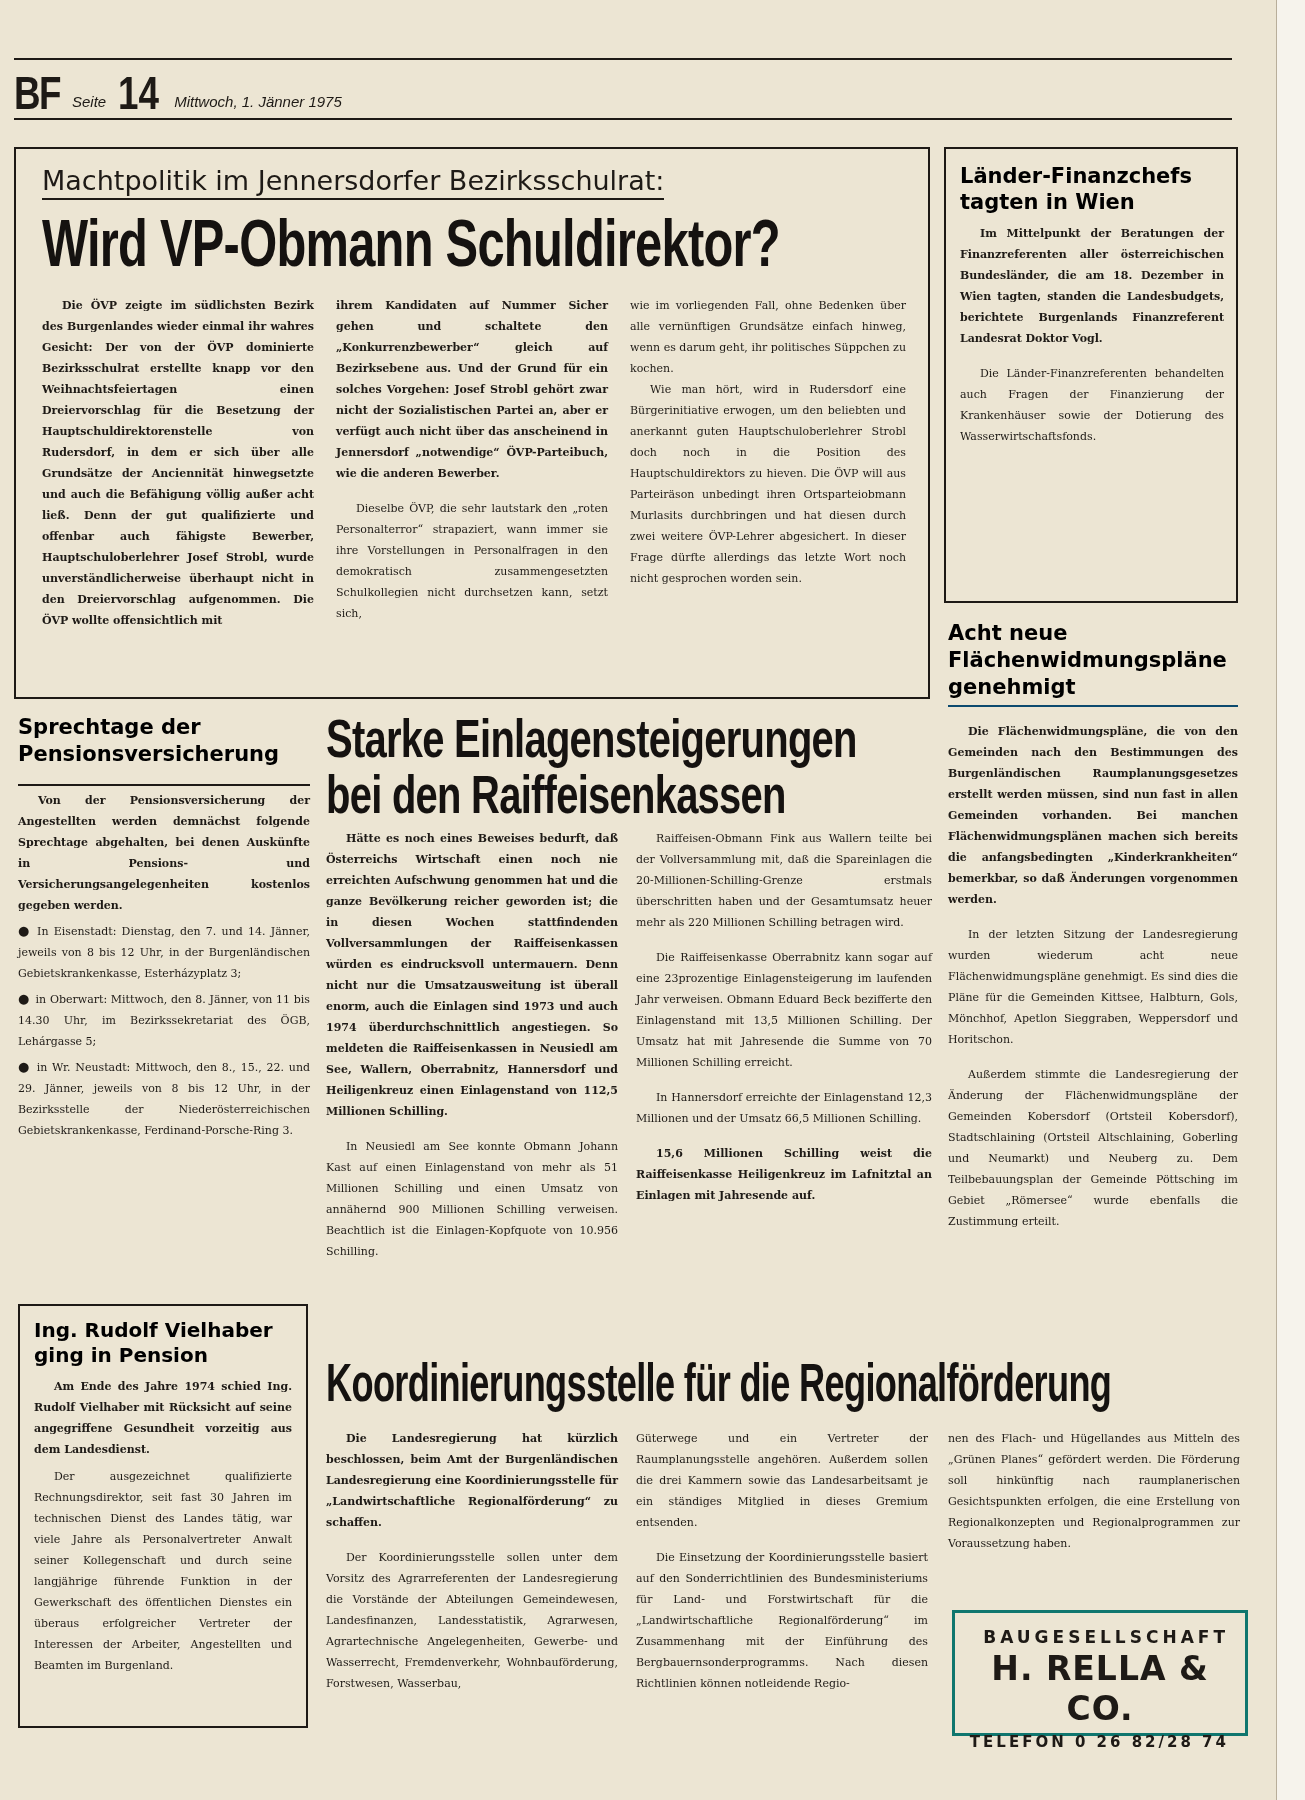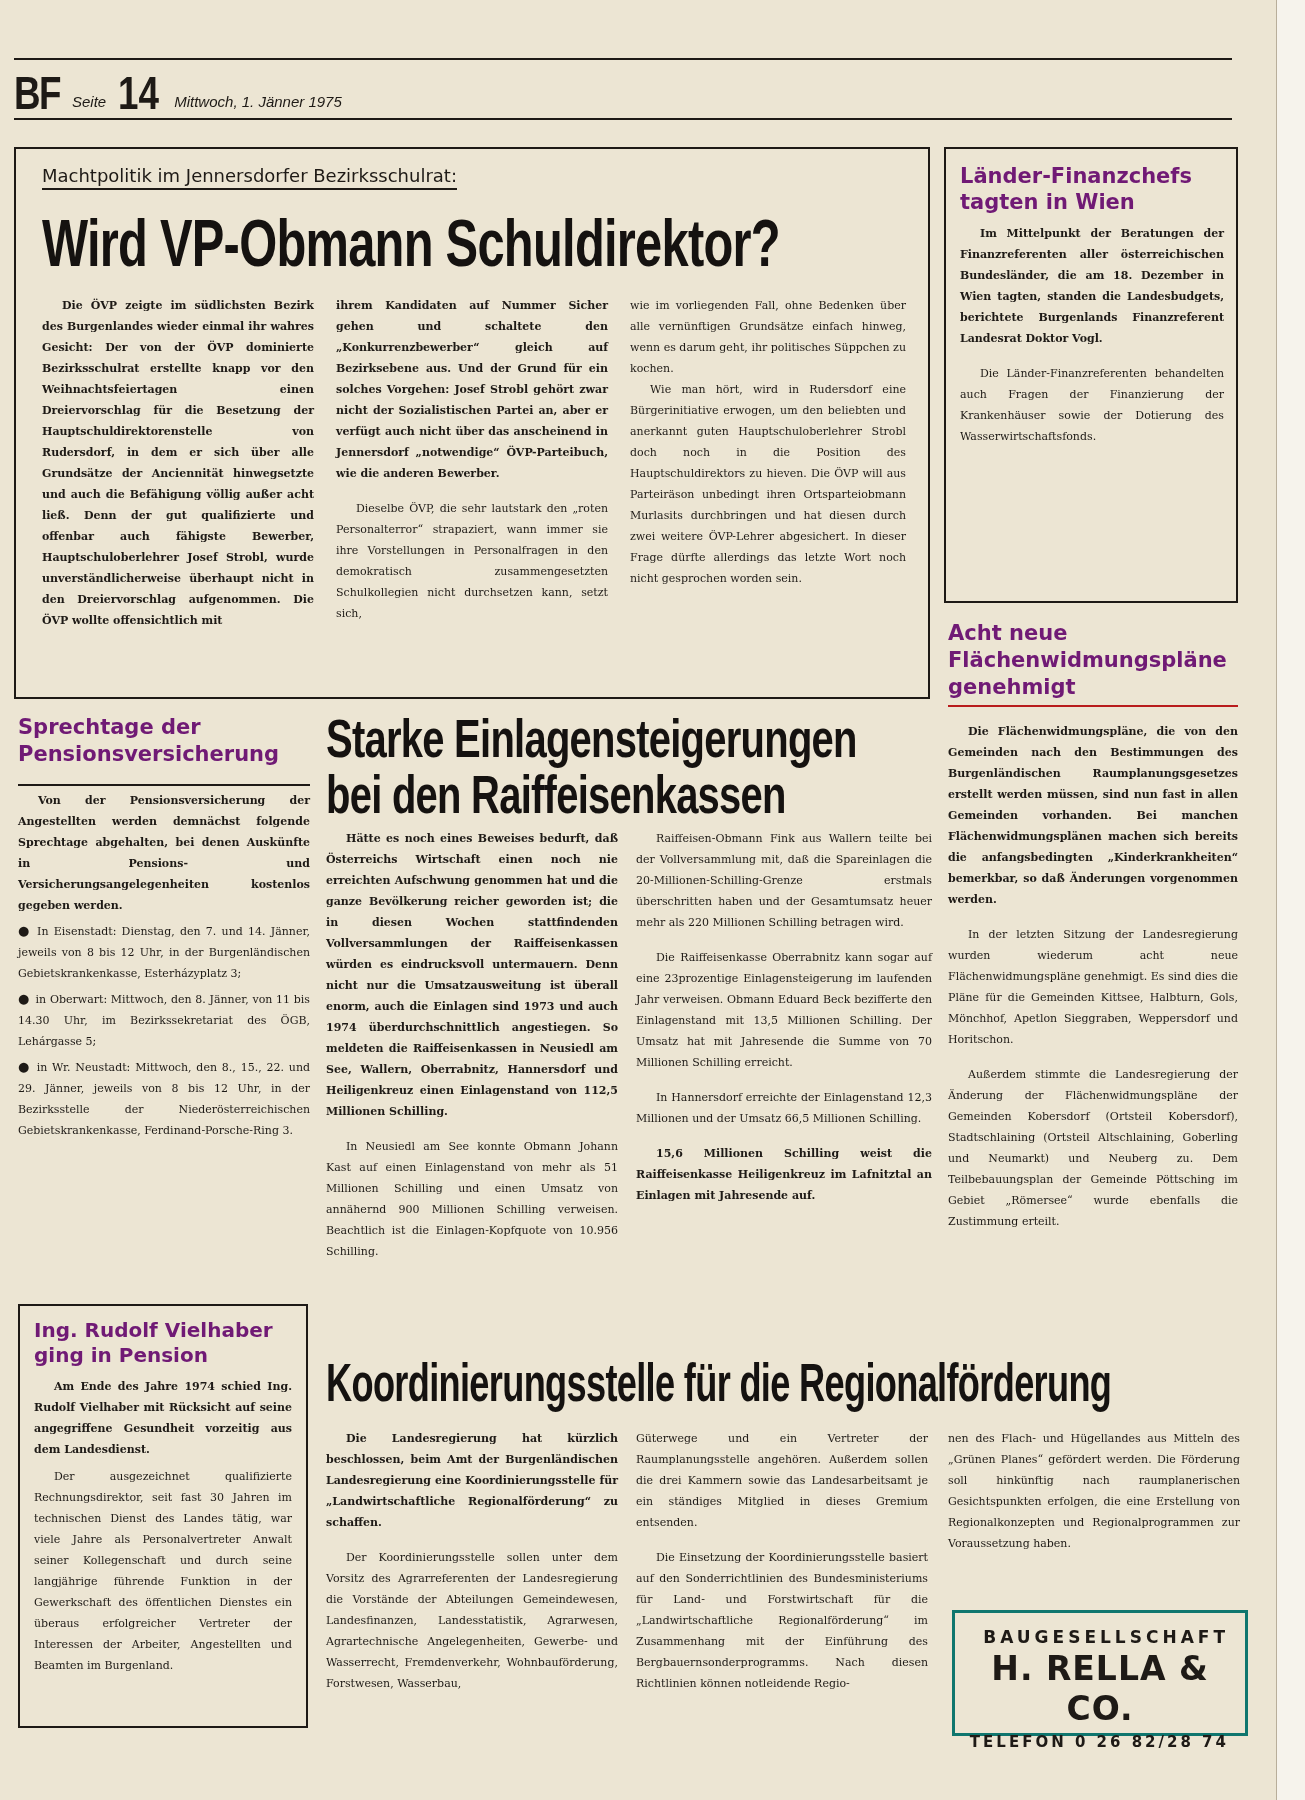--- a/index.html
+++ b/index.html
@@ -12,23 +12,23 @@
   .page-edge { position:absolute; right:0; top:0; width:28px; height:1800px; background:#f6f3ec; border-left:1px solid #b8ae9a; }
   .abs { position:absolute; }
   .rule { position:absolute; background:#1e1a16; }
   .masthead { position:absolute; left:14px; top:66px; height:50px; display:flex; align-items:flex-end; gap:12px; }
   .mh-logo { font-family:"Liberation Sans", sans-serif; font-weight:bold; font-size:46px; line-height:46px; transform:scaleX(0.8); transform-origin:left bottom; letter-spacing:-2px; width:46px; }
   .mh-seite { font-family:"Liberation Sans", sans-serif; font-style:italic; font-size:15px; padding-bottom:6px; margin-left:0; }
   .mh-num { font-family:"Liberation Sans", sans-serif; font-weight:bold; font-size:46px; line-height:46px; transform:scaleX(0.8); transform-origin:left bottom; width:50px; }
   .mh-date { font-family:"Liberation Sans", sans-serif; font-style:italic; font-size:15px; padding-bottom:6px; margin-left:-6px; }
 
   .box { position:absolute; border:2px solid #1e1a16; }
-  .kicker { font-family:"DejaVu Sans", sans-serif; font-size:18px; border-bottom:2px solid #1e1a16; display:inline-block; padding-bottom:2px; }
+  .kicker { font-family:"DejaVu Sans", sans-serif; font-size:27px; border-bottom:2px solid #1e1a16; display:inline-block; padding-bottom:2px; }
   .huge { font-family:"Liberation Sans", sans-serif; font-weight:bold; color:#151210; transform-origin:left top; white-space:nowrap; }
-  .subhead { font-family:"DejaVu Sans", sans-serif; font-weight:bold; color:#701a75; }
+  .subhead { font-family:"DejaVu Sans", sans-serif; font-weight:bold; color:#000000; }
   .col p { margin:0; text-align:justify; font-size:11px; line-height:21px; }
   .col p.ind { text-indent:20px; }
   .col p.bold { font-weight:bold; }
   .col p + p.gap { margin-top:14px; }
   .bullet::before { content:"\25CF"; font-size:13px; margin-right:6px; }
   .ad { position:absolute; border:3px solid #0f766e; text-align:center; font-family:"DejaVu Sans", sans-serif; font-weight:bold; }
 </style>
 </head>
 <body>
 
@@ -63,21 +63,21 @@
 
 <div class="box" style="left:944px; top:147px; width:290px; height:452px;">
   <div class="abs subhead" style="left:14px; top:14px; width:260px; font-size:21px; line-height:26px;">Länder-Finanzchefs tagten in Wien</div>
   <div class="abs col" style="left:14px; top:74px; width:264px;">
     <p class="ind bold">Im Mittelpunkt der Beratungen der Finanzreferenten aller österreichischen Bundesländer, die am 18. Dezember in Wien tagten, standen die Landesbudgets, berichtete Burgenlands Finanzreferent Landesrat Doktor Vogl.</p>
     <p class="ind gap">Die Länder-Finanzreferenten behandelten auch Fragen der Finanzierung der Krankenhäuser sowie der Dotierung des Wasserwirtschaftsfonds.</p>
   </div>
 </div>
 
 <div class="abs" style="left:948px; top:620px; width:292px;">
-  <div class="subhead" style="width:210px; font-size:21px; line-height:27px; padding-bottom:4px; border-bottom:2px solid #b91c1c; width:290px;">Acht neue Flächenwidmungspläne genehmigt</div>
+  <div class="subhead" style="width:210px; font-size:21px; line-height:27px; padding-bottom:4px; border-bottom:2px solid #0c4a6e; width:290px;">Acht neue Flächenwidmungspläne genehmigt</div>
   <div class="col" style="margin-top:14px; width:290px;">
     <p class="ind bold">Die Flächenwidmungspläne, die von den Gemeinden nach den Bestimmungen des Burgenländischen Raumplanungsgesetzes erstellt werden müssen, sind nun fast in allen Gemeinden vorhanden. Bei manchen Flächenwidmungsplänen machen sich bereits die anfangsbedingten „Kinderkrankheiten“ bemerkbar, so daß Änderungen vorgenommen werden.</p>
     <p class="ind gap">In der letzten Sitzung der Landesregierung wurden wiederum acht neue Flächenwidmungspläne genehmigt. Es sind dies die Pläne für die Gemeinden Kittsee, Halbturn, Gols, Mönchhof, Apetlon Sieggraben, Weppersdorf und Horitschon.</p>
     <p class="ind gap">Außerdem stimmte die Landesregierung der Änderung der Flächenwidmungspläne der Gemeinden Kobersdorf (Ortsteil Kobersdorf), Stadtschlaining (Ortsteil Altschlaining, Goberling und Neumarkt) und Neuberg zu. Dem Teilbebauungsplan der Gemeinde Pöttsching im Gebiet „Römersee“ wurde ebenfalls die Zustimmung erteilt.</p>
   </div>
 </div>
 
 <div class="abs" style="left:18px; top:714px; width:292px;">
   <div class="subhead" style="font-size:21px; line-height:27px; padding-bottom:16px; border-bottom:2px solid #1e1a16;">Sprechtage der Pensionsversicherung</div>
   <div class="col" style="margin-top:4px;">

